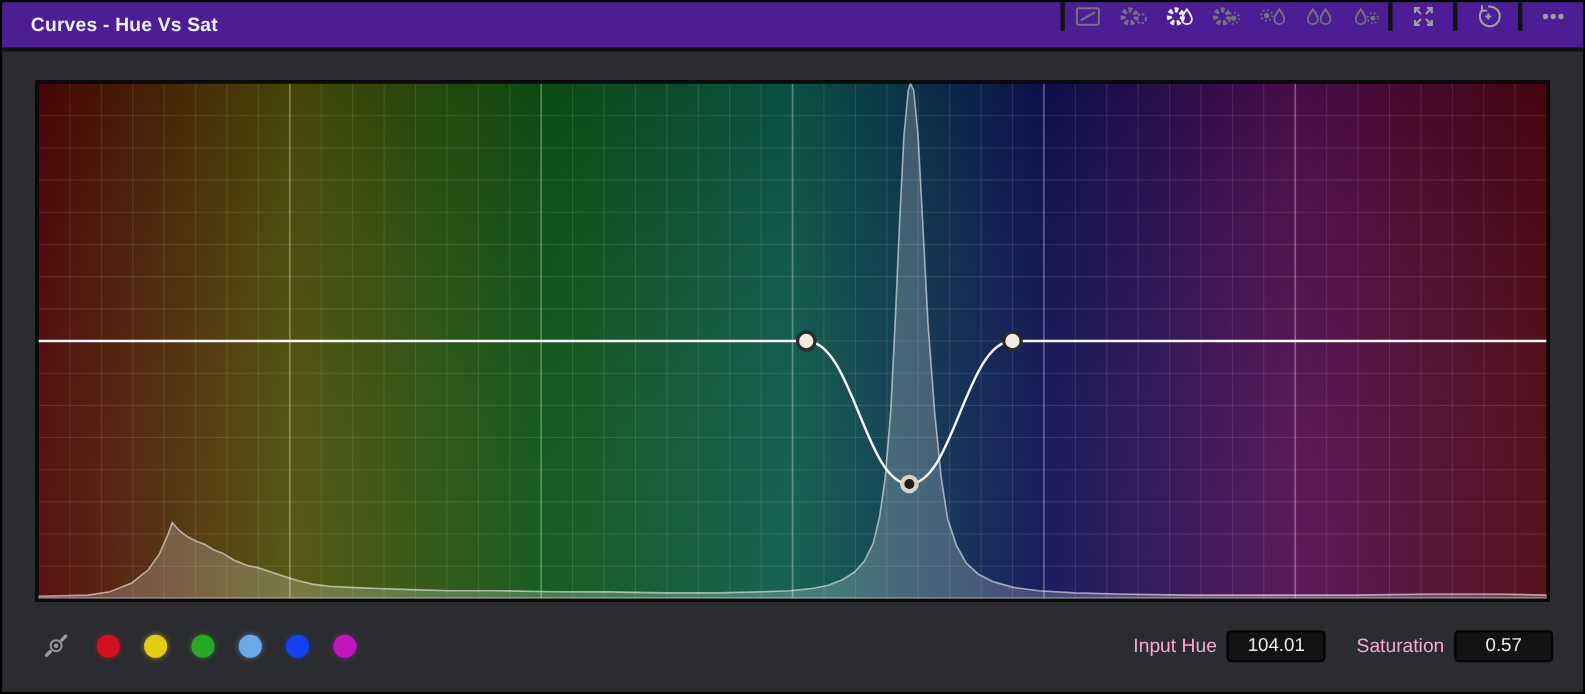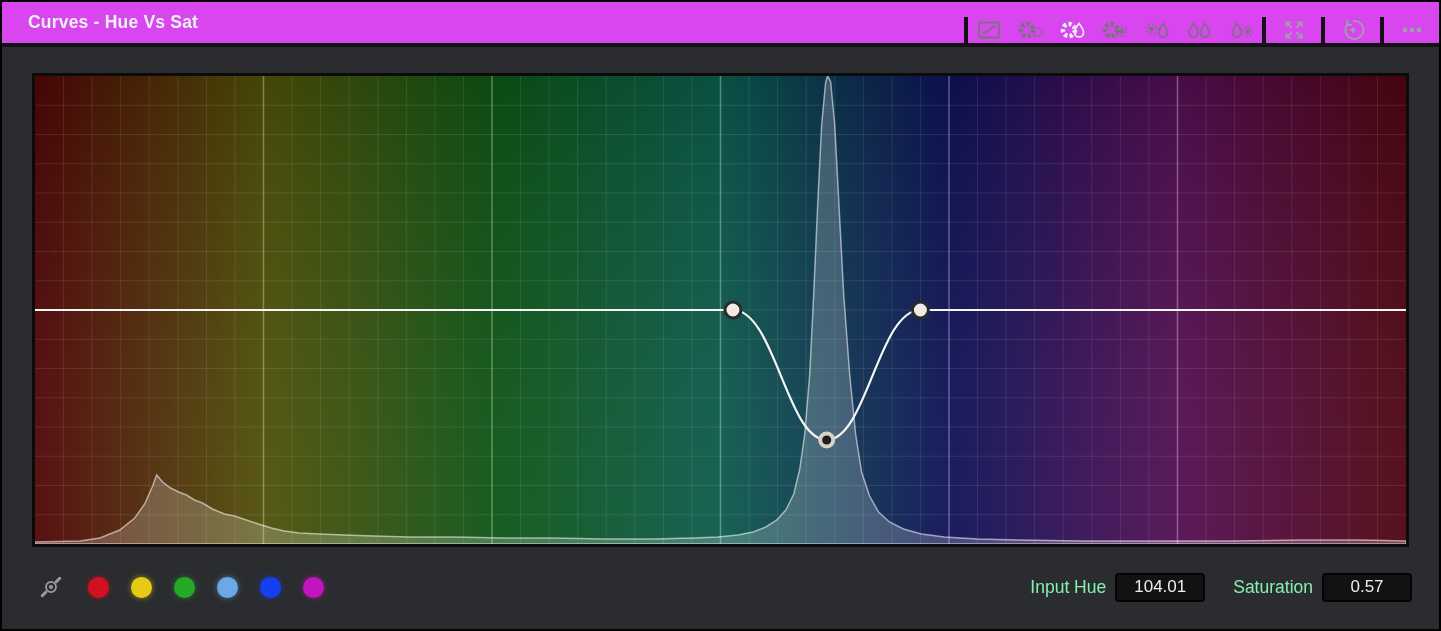--- a/index.html
+++ b/index.html
@@ -10,24 +10,24 @@
     position: relative;
     width: 1441px; height: 631px;
     background: #2b2c30;
     border: 2px solid #000;
     overflow: hidden;
   }
 
   
   .titlebar {
     height: 45px;
-    background: #d946ef;
+    background: #4c1d95;
     border-bottom: 4px solid #121214;
     display: flex;
-    align-items: flex-end;
+    align-items: flex-start;
   }
   .title {
     align-self: center;
     padding-left: 26px;
     font-size: 17.5px;
     font-weight: 700;
     letter-spacing: .2px;
     color: #eef0f2;
   }
   .toolbar { margin-left: auto; display: flex; align-items: stretch; }
@@ -60,21 +60,21 @@
     background: transparent; border: none; cursor: pointer;
     color: #9a9b9f; width: 26px; height: 26px; padding: 0;
     margin-right: 24px; display: flex; align-items: center; justify-content: center;
   }
   .swatches { display: flex; align-items: center; gap: 22px; }
   .swatch {
     width: 21px; height: 21px; border-radius: 50%;
     border: none; cursor: pointer; padding: 0;
   }
   .fields { margin-left: auto; display: flex; align-items: center; }
-  .flabel { color: #86efac; font-size: 17.5px; }
+  .flabel { color: #f9a8d4; font-size: 17.5px; }
   .fbox {
     width: 90px; height: 29px; margin-left: 9px;
     background: #121213;
     border: 2px solid #040405;
     border-radius: 4px;
     color: #ededee; font-size: 17px;
     display: flex; align-items: center; justify-content: center;
     cursor: text;
   }
   .fgap { width: 28px; }

